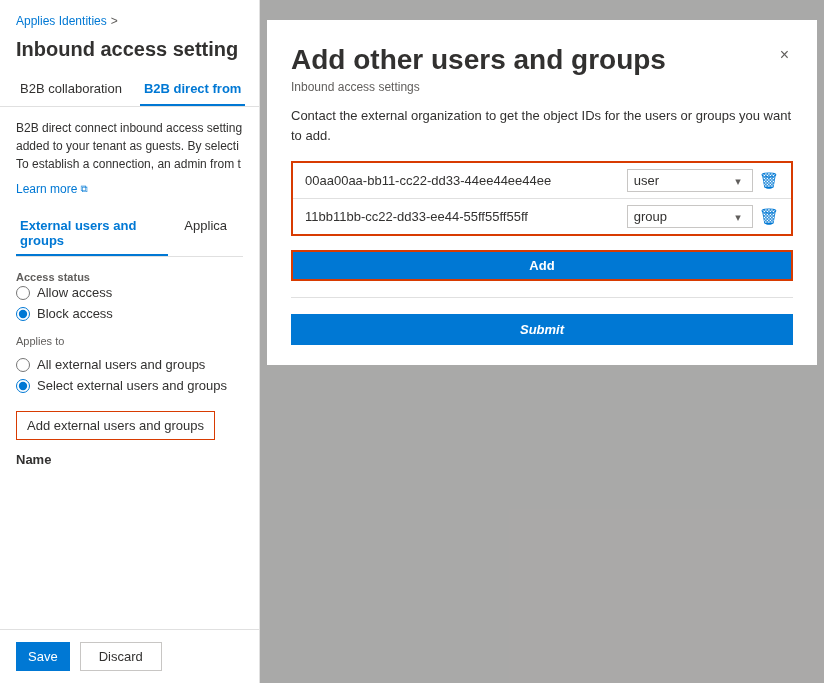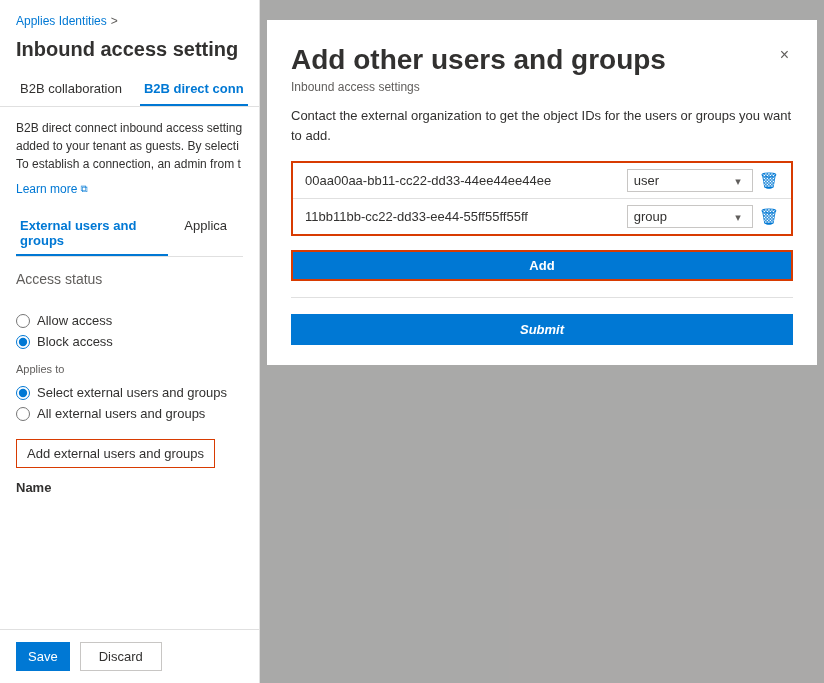--- a/index.html
+++ b/index.html
@@ -117,24 +117,24 @@
       margin-right: 12px;
     }
 
     .section-tab.active {
       border-bottom: 2px solid #0078d4;
       color: #0078d4;
       font-weight: 600;
     }
 
     .sub-label {
-      font-size: 14px;
-      color: #605e5c;
-      margin-bottom: 26px;
-      font-weight: 400;
+      font-size: 11px;
+      color: #605e5c;
+      margin-bottom: 2px;
+      font-weight: 700;
     }
 
     .radio-group {
       display: flex;
       flex-direction: column;
       gap: 6px;
       margin-bottom: 14px;
     }
 
     .radio-item {
@@ -368,21 +368,21 @@
   <div class="breadcrumb-area">
     <div class="breadcrumb">
       <span style="cursor:pointer;">Applies Identities</span>
       <span class="sep">&gt;</span>
     </div>
   </div>
   <div class="page-title">Inbound access setting</div>
 
   <div class="tabs-row">
     <div class="tab">B2B collaboration</div>
-    <div class="tab active">B2B direct conn</div>
+    <div class="tab active">B2B direct from</div>
   </div>
 
   <div class="panel-content">
     <p class="description-text">B2B direct connect inbound access setting added to your tenant as guests. By selecti To establish a connection, an admin from t</p>
     <a class="learn-more">
       <span>Learn more</span>
       <span class="learn-more-icon">⧉</span>
     </a>
 
     <div class="section-tabs">
@@ -398,26 +398,26 @@
       </label>
       <label class="radio-item">
         <input type="radio" name="access" checked="" style="">
         <span>Block access</span>
       </label>
     </div>
 
     <div class="applies-label">Applies to</div>
     <div class="radio-group">
       <label class="radio-item">
+        <input type="radio" name="applies" style="">
+        <span>All external users and groups</span>
+      </label>
+      <label class="radio-item">
         <input type="radio" name="applies" checked="" style="">
         <span>Select external users and groups</span>
-      </label>
-      <label class="radio-item">
-        <input type="radio" name="applies" style="">
-        <span>All external users and groups</span>
       </label>
     </div>
 
     <button class="add-external-btn">Add external users and groups</button>
 
     <div class="name-label">Name</div>
   </div>
 
   <div class="bottom-bar">
     <button class="btn-save">Save</button>

